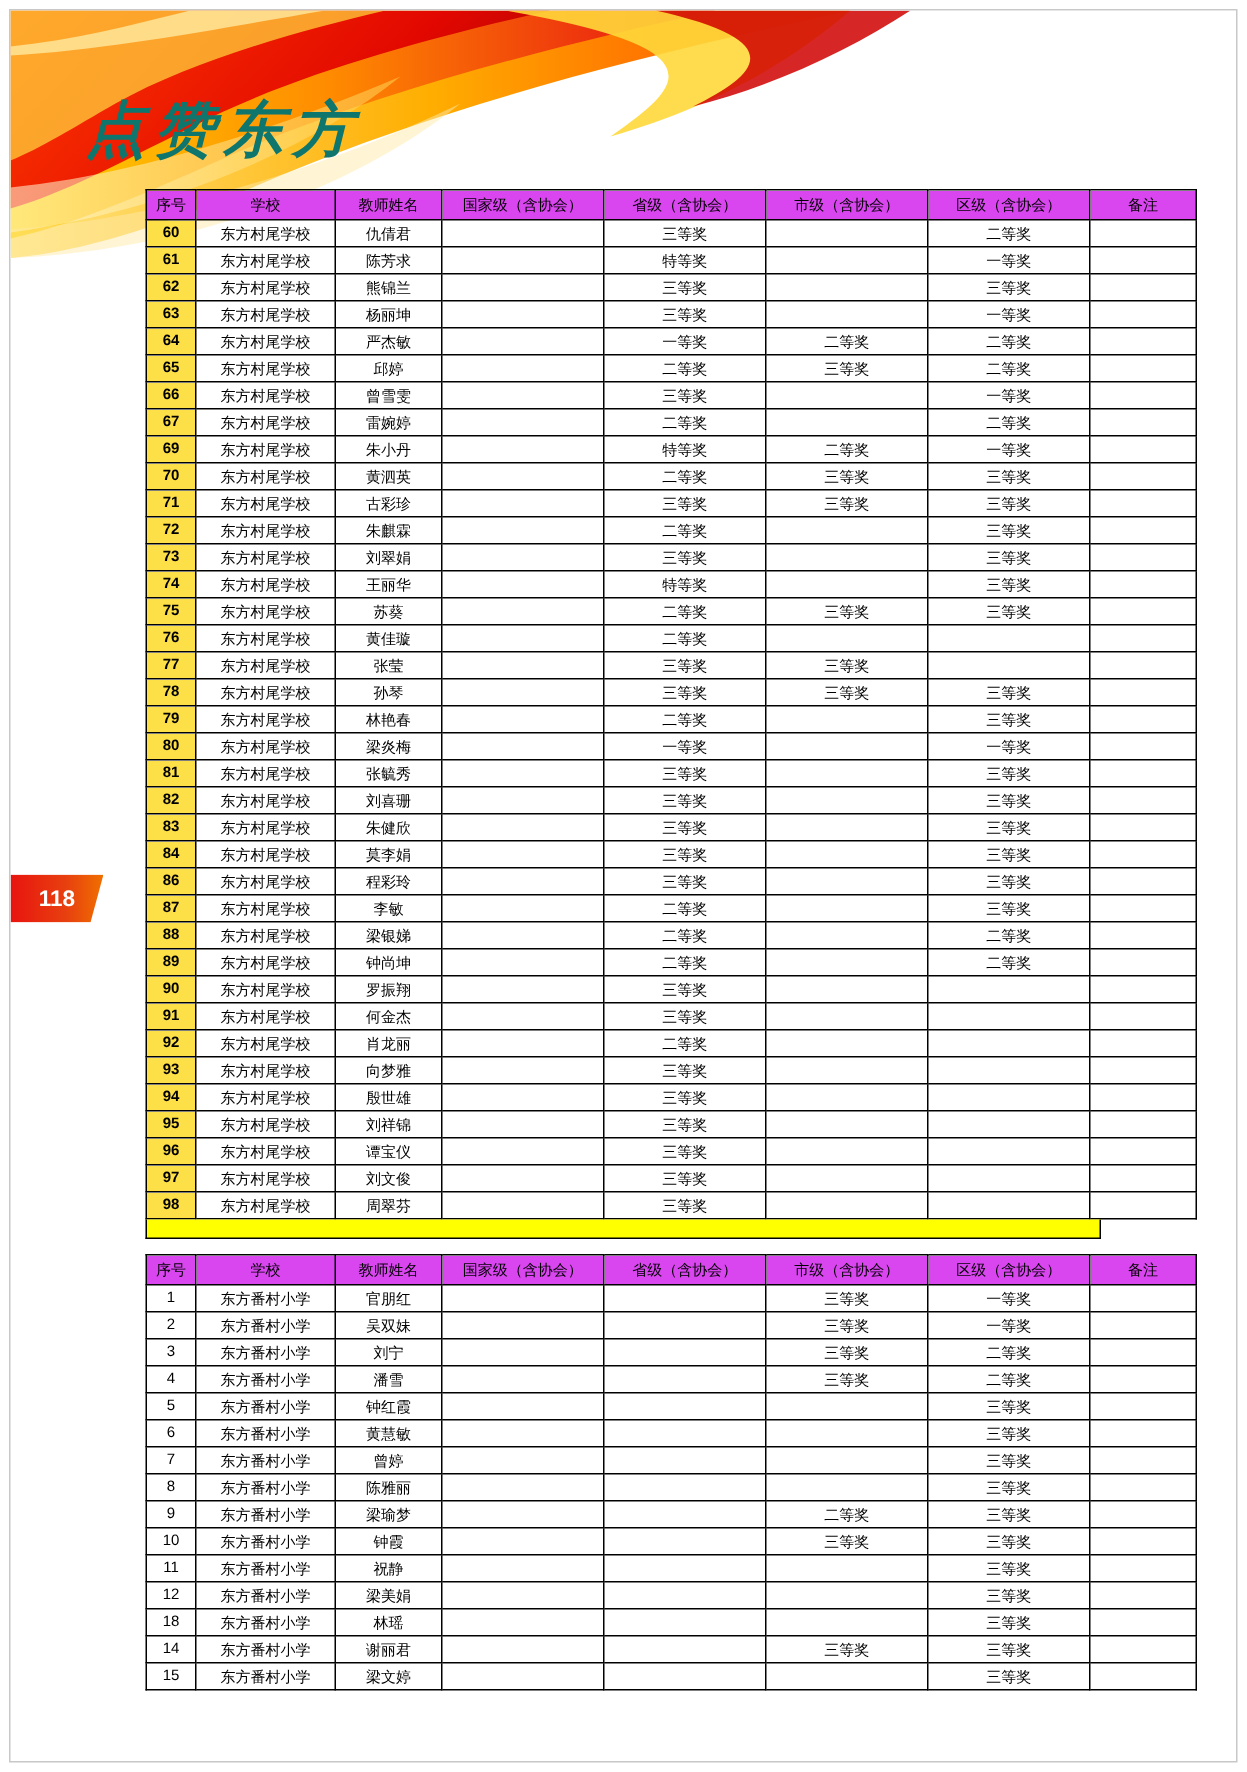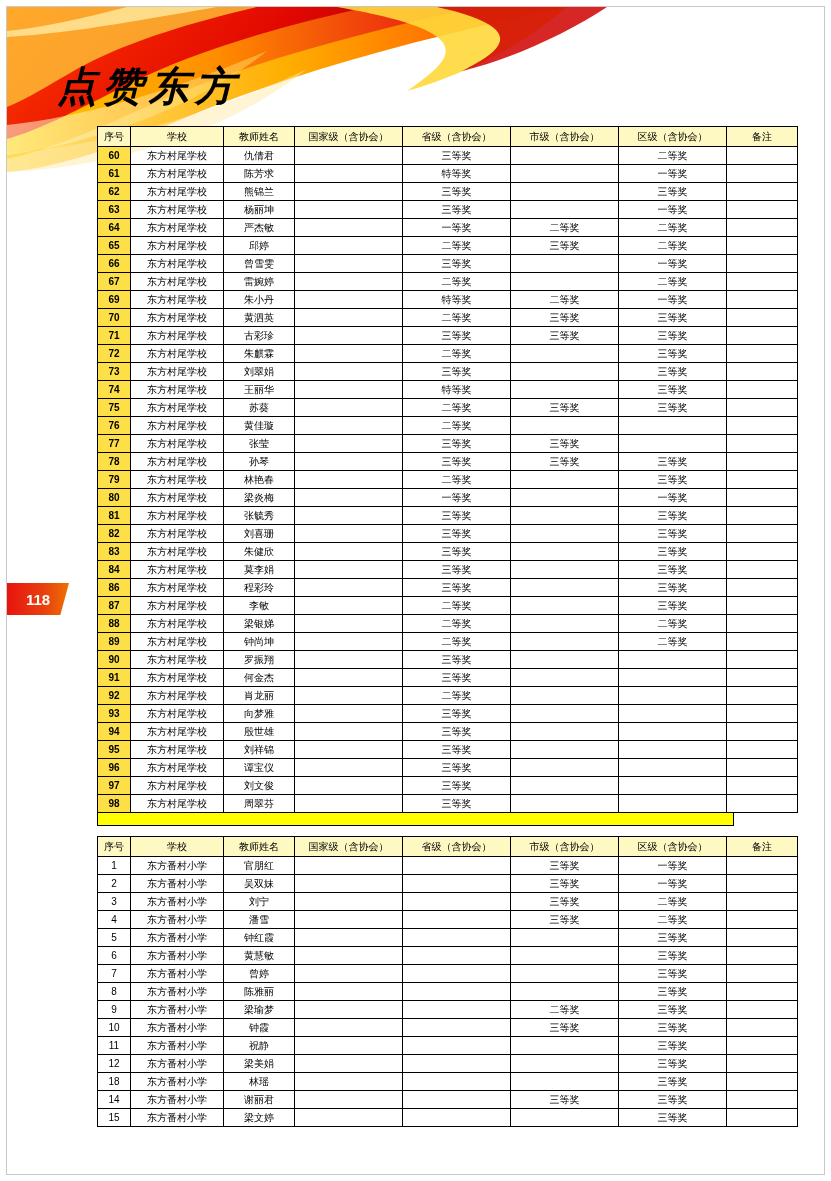--- a/index.html
+++ b/index.html
@@ -39,21 +39,21 @@
   }
   .banner svg { display: block; }
   .banner-title {
     position: absolute;
     left: 50px;
     top: 52px;
     font-family: "DejaVu Serif", "Liberation Serif", serif;
     font-size: 40px;
     font-weight: bold;
     font-style: italic;
-    color: #000000;
+    color: #0f766e;
     letter-spacing: 6px;
     white-space: nowrap;
   }
   
   .page-tab {
     position: absolute;
     left: 7px;
     top: 583px;
     width: 62px;
     height: 32px;
@@ -83,21 +83,21 @@
     font-size: 10px;
     text-align: center;
     vertical-align: middle;
     padding: 0 1px;
     color: #000000;
     font-weight: normal;
     overflow: hidden;
     white-space: nowrap;
   }
   table.grid thead td {
-    background: #fef9c3;
+    background: #d946ef;
     font-size: 10px;
     height: 19px;
     margin-top: 38px;
   }
   td.c-no      { width: 30px; }
   td.c-school  { width: 90px; }
   td.c-teacher { width: 68px; }
   td.c-national{ width: 105px; }
   td.c-province{ width: 105px; }
   td.c-city    { width: 105px; }

